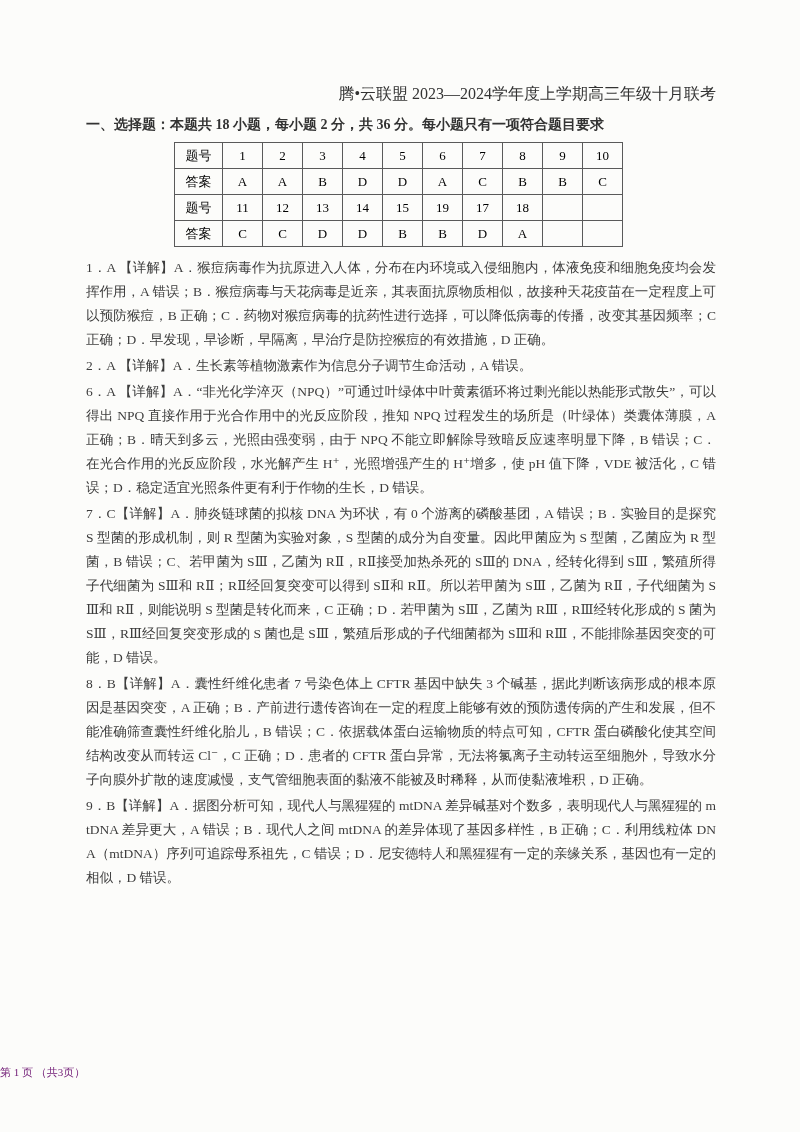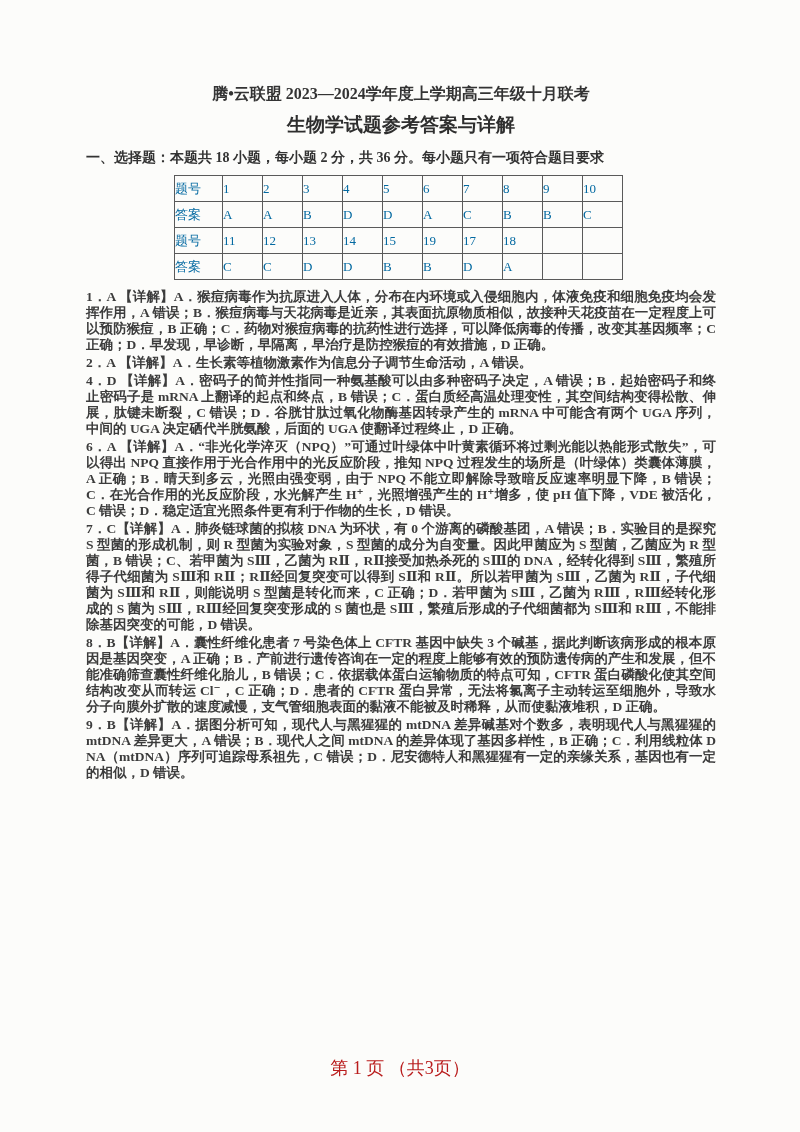--- a/index.html
+++ b/index.html
@@ -8,63 +8,61 @@
   .page {
     position:relative;
     width:800px; height:1132px;
     margin:0 auto;
     background:#fcfcfa;
     color:#3c3c3c;
     padding:84px 84px 0 86px;
     overflow:hidden;
   }
   .title {
-    font-size:16px; font-weight:bold; text-align:center; color:#333;
+    font-size:16px; font-weight:normal; text-align:right; color:#333;
   }
   .subtitle {
     font-size:19px; font-weight:bold; text-align:center; color:#2e2e2e;
     margin-top:7px;
   }
   .section-header {
     font-size:14px; font-weight:bold; color:#333;
     margin-top:11px;
   }
   table.answer-table {
     border-collapse:collapse;
     table-layout:fixed;
     margin:8px 0 9px 88px;
   }
   table.answer-table td {
     border:1px solid #5a5a5a;
     width:40px; height:26px;
-    vertical-align:middle;
-    font-size:13px; color:#0369a1;
+    text-align:center; vertical-align:middle;
+    font-size:13px; color:#000000;
   }
   table.answer-table td.lbl { width:48px; }
   .explanations p {
     font-size:13.5px;
-    line-height:16px;
+    line-height:24px;
     text-align:justify;
     margin:0 0 2px 0;
     word-break:break-all;
-    font-weight:bold;
   }
   .footer {
     position:absolute; bottom:52px; left:0;
-    width:100%; text-align:center;
-    font-size:18px; color:#b91c1c;
+    width:100%; 
+    font-size:11px; color:#701a75;
   }
 </style>
 </head>
 <body>
 
 <div class="page">
 
   <div class="title">腾•云联盟 2023—2024学年度上学期高三年级十月联考</div>
-  <div class="subtitle">生物学试题参考答案与详解</div>
   <div class="section-header">一、选择题：本题共 18 小题，每小题 2 分，共 36 分。每小题只有一项符合题目要求</div>
 
   <table class="answer-table">
     <tbody>
       <tr>
         <td class="lbl">题号</td>
         <td>1</td>
         <td>2</td>
         <td>3</td>
         <td>4</td>
@@ -113,21 +111,20 @@
         <td>A</td>
         <td></td>
         <td></td>
       </tr>
     </tbody>
   </table>
 
   <div class="explanations">
     <p>1．A 【详解】A．猴痘病毒作为抗原进入人体，分布在内环境或入侵细胞内，体液免疫和细胞免疫均会发挥作用，A 错误；B．猴痘病毒与天花病毒是近亲，其表面抗原物质相似，故接种天花疫苗在一定程度上可以预防猴痘，B 正确；C．药物对猴痘病毒的抗药性进行选择，可以降低病毒的传播，改变其基因频率；C 正确；D．早发现，早诊断，早隔离，早治疗是防控猴痘的有效措施，D 正确。</p>
     <p>2．A 【详解】A．生长素等植物激素作为信息分子调节生命活动，A 错误。</p>
-    <p>4．D 【详解】A．密码子的简并性指同一种氨基酸可以由多种密码子决定，A 错误；B．起始密码子和终止密码子是 mRNA 上翻译的起点和终点，B 错误；C．蛋白质经高温处理变性，其空间结构变得松散、伸展，肽键未断裂，C 错误；D．谷胱甘肽过氧化物酶基因转录产生的 mRNA 中可能含有两个 UGA 序列，中间的 UGA 决定硒代半胱氨酸，后面的 UGA 使翻译过程终止，D 正确。</p>
     <p>6．A 【详解】A．“非光化学淬灭（NPQ）”可通过叶绿体中叶黄素循环将过剩光能以热能形式散失”，可以得出 NPQ 直接作用于光合作用中的光反应阶段，推知 NPQ 过程发生的场所是（叶绿体）类囊体薄膜，A 正确；B．晴天到多云，光照由强变弱，由于 NPQ 不能立即解除导致暗反应速率明显下降，B 错误；C．在光合作用的光反应阶段，水光解产生 H⁺，光照增强产生的 H⁺增多，使 pH 值下降，VDE 被活化，C 错误；D．稳定适宜光照条件更有利于作物的生长，D 错误。</p>
     <p>7．C【详解】A．肺炎链球菌的拟核 DNA 为环状，有 0 个游离的磷酸基团，A 错误；B．实验目的是探究 S 型菌的形成机制，则 R 型菌为实验对象，S 型菌的成分为自变量。因此甲菌应为 S 型菌，乙菌应为 R 型菌，B 错误；C、若甲菌为 SⅢ，乙菌为 RⅡ，RⅡ接受加热杀死的 SⅢ的 DNA，经转化得到 SⅢ，繁殖所得子代细菌为 SⅢ和 RⅡ；RⅡ经回复突变可以得到 SⅡ和 RⅡ。所以若甲菌为 SⅢ，乙菌为 RⅡ，子代细菌为 SⅢ和 RⅡ，则能说明 S 型菌是转化而来，C 正确；D．若甲菌为 SⅢ，乙菌为 RⅢ，RⅢ经转化形成的 S 菌为 SⅢ，RⅢ经回复突变形成的 S 菌也是 SⅢ，繁殖后形成的子代细菌都为 SⅢ和 RⅢ，不能排除基因突变的可能，D 错误。</p>
     <p>8．B【详解】A．囊性纤维化患者 7 号染色体上 CFTR 基因中缺失 3 个碱基，据此判断该病形成的根本原因是基因突变，A 正确；B．产前进行遗传咨询在一定的程度上能够有效的预防遗传病的产生和发展，但不能准确筛查囊性纤维化胎儿，B 错误；C．依据载体蛋白运输物质的特点可知，CFTR 蛋白磷酸化使其空间结构改变从而转运 Cl⁻，C 正确；D．患者的 CFTR 蛋白异常，无法将氯离子主动转运至细胞外，导致水分子向膜外扩散的速度减慢，支气管细胞表面的黏液不能被及时稀释，从而使黏液堆积，D 正确。</p>
     <p>9．B【详解】A．据图分析可知，现代人与黑猩猩的 mtDNA 差异碱基对个数多，表明现代人与黑猩猩的 mtDNA 差异更大，A 错误；B．现代人之间 mtDNA 的差异体现了基因多样性，B 正确；C．利用线粒体 DNA（mtDNA）序列可追踪母系祖先，C 错误；D．尼安德特人和黑猩猩有一定的亲缘关系，基因也有一定的相似，D 错误。</p>
   </div>
 
   <div class="footer">第 1 页 （共3页）</div>
 
 </div>
 

